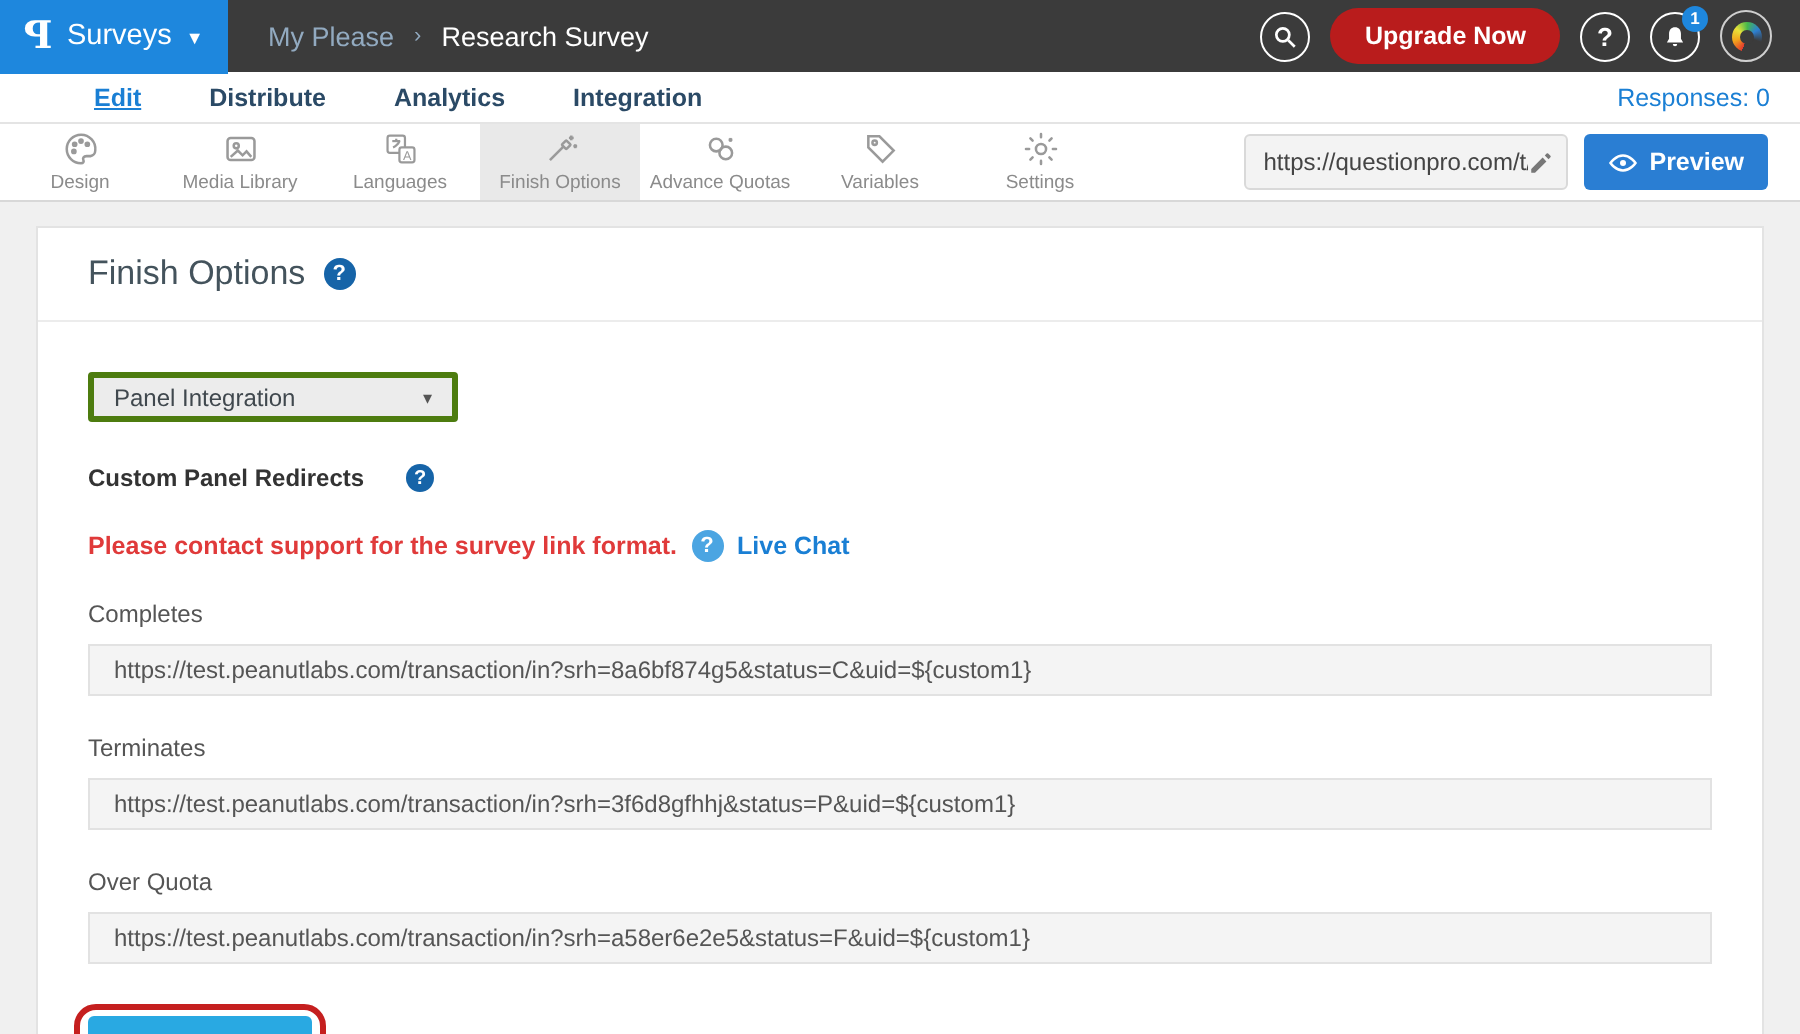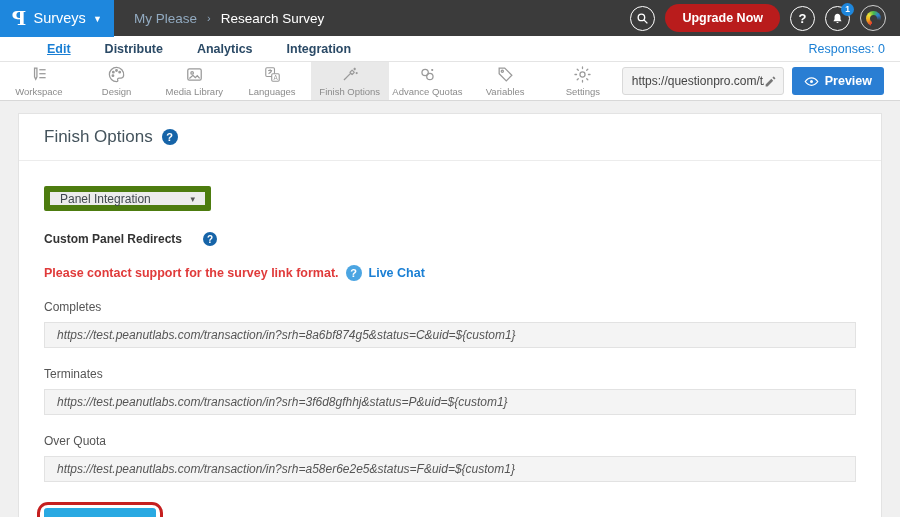--- a/index.html
+++ b/index.html
@@ -45,32 +45,32 @@
 
   
   .card { margin:12px 18px 0; background:#fff; border:1px solid #e3e3e3; min-height:375px; }
   .card-header { padding:13px 25px; border-bottom:1px solid #ececec; display:flex; align-items:center; gap:9px; }
   .card-title { font-size:17px; color:#44535c; font-weight:400; }
   .help-circle { width:16px; height:16px; border-radius:50%; background:#1664a8; color:#fff; font-size:11px; font-weight:700; display:flex; align-items:center; justify-content:center; cursor:pointer; }
   .help-circle.small { width:14px; height:14px; font-size:10px; }
   .help-circle.light { background:#4ba5e2; width:16px; height:16px; }
   .card-body { padding:25px; }
 
-  .dropdown { width:167px; height:25px; background:#ececec; border:6px solid #4d7c0f; border-radius:2px; display:flex; align-items:center; justify-content:space-between; padding:0 10px; cursor:pointer; }
+  .dropdown { width:185px; height:25px; background:#ececec; border:3px solid #4d7c0f; border-radius:2px; display:flex; align-items:center; justify-content:space-between; padding:0 10px; cursor:pointer; }
   .dropdown-value { font-size:12px; color:#40484e; }
   .dropdown-caret { font-size:9px; color:#555; }
 
   .section-row { margin-top:21px; display:flex; align-items:center; gap:21px; }
   .section-label { font-size:12px; font-weight:700; color:#333; }
   .notice-row { margin-top:19px; display:flex; align-items:center; gap:7px; }
   .notice-text { font-size:12.5px; font-weight:600; color:#e03a3a; }
   .livechat { font-size:12.5px; font-weight:600; color:#1a7fd4; cursor:pointer; text-decoration:none; }
 
   .field-label { margin-top:19px; font-size:12px; color:#555; }
-  .field-box { margin-top:8px; height:26px; background:#f4f4f4; border:1px solid #e2e2e2; font-size:12px; color:#555; line-height:24px; padding:0 12px; white-space:nowrap; overflow:hidden;font-style:italic; }
+  .field-box { margin-top:8px; height:26px; background:#f4f4f4; border:1px solid #e2e2e2; font-size:12px; color:#555; line-height:24px; padding:0 12px; white-space:nowrap; overflow:hidden; }
 
   .save-wrap { display:inline-block; margin-top:20px; margin-left:-7px; border:3px solid #c51f1f; border-radius:11px; padding:3px 4px; }
   .save-btn { background:#29a9e2; color:#fff; border:none; border-radius:3px; font-size:12px; font-weight:700; padding:8px 15px; cursor:pointer; }
 </style>
 </head>
 <body>
 
 <div class="topbar">
   <div class="logo-block">
     <span class="logo-glyph">P</span>
@@ -111,29 +111,20 @@
     <span class="nav-tab active">Edit</span>
     <span class="nav-tab">Distribute</span>
     <span class="nav-tab">Analytics</span>
     <span class="nav-tab">Integration</span>
   </div>
   <span class="responses">Responses: 0</span>
 </div>
 
 <div class="toolbar">
 
-  <div class="tool-item">
-    <svg width="19" height="19" viewBox="0 0 24 24" fill="none" stroke="#9a9a9a" stroke-width="1.6">
-        <path d="M7 4v11l1.5 3L10 15V4z"></path>
-        <line x1="13" y1="6" x2="21" y2="6"></line>
-        <line x1="13" y1="11" x2="21" y2="11"></line>
-        <line x1="13" y1="16" x2="21" y2="16"></line>
-      </svg>
-    <span class="tool-label">Workspace</span>
-  </div>
 
   <div class="tool-item">
     <svg width="19" height="19" viewBox="0 0 24 24" fill="none" stroke="#9a9a9a" stroke-width="1.6">
         <path d="M12 3a9 9 0 1 0 0 18c1.5 0 2-1 1.5-2s0-2.5 2-2.5H18a3.5 3.5 0 0 0 3-3.5A9 9 0 0 0 12 3z"></path>
         <circle cx="8" cy="9" r="1" fill="#9a9a9a"></circle>
         <circle cx="12" cy="7" r="1" fill="#9a9a9a"></circle>
         <circle cx="16" cy="9" r="1" fill="#9a9a9a"></circle>
         <circle cx="7.5" cy="13.5" r="1" fill="#9a9a9a"></circle>
       </svg>
     <span class="tool-label">Design</span>

